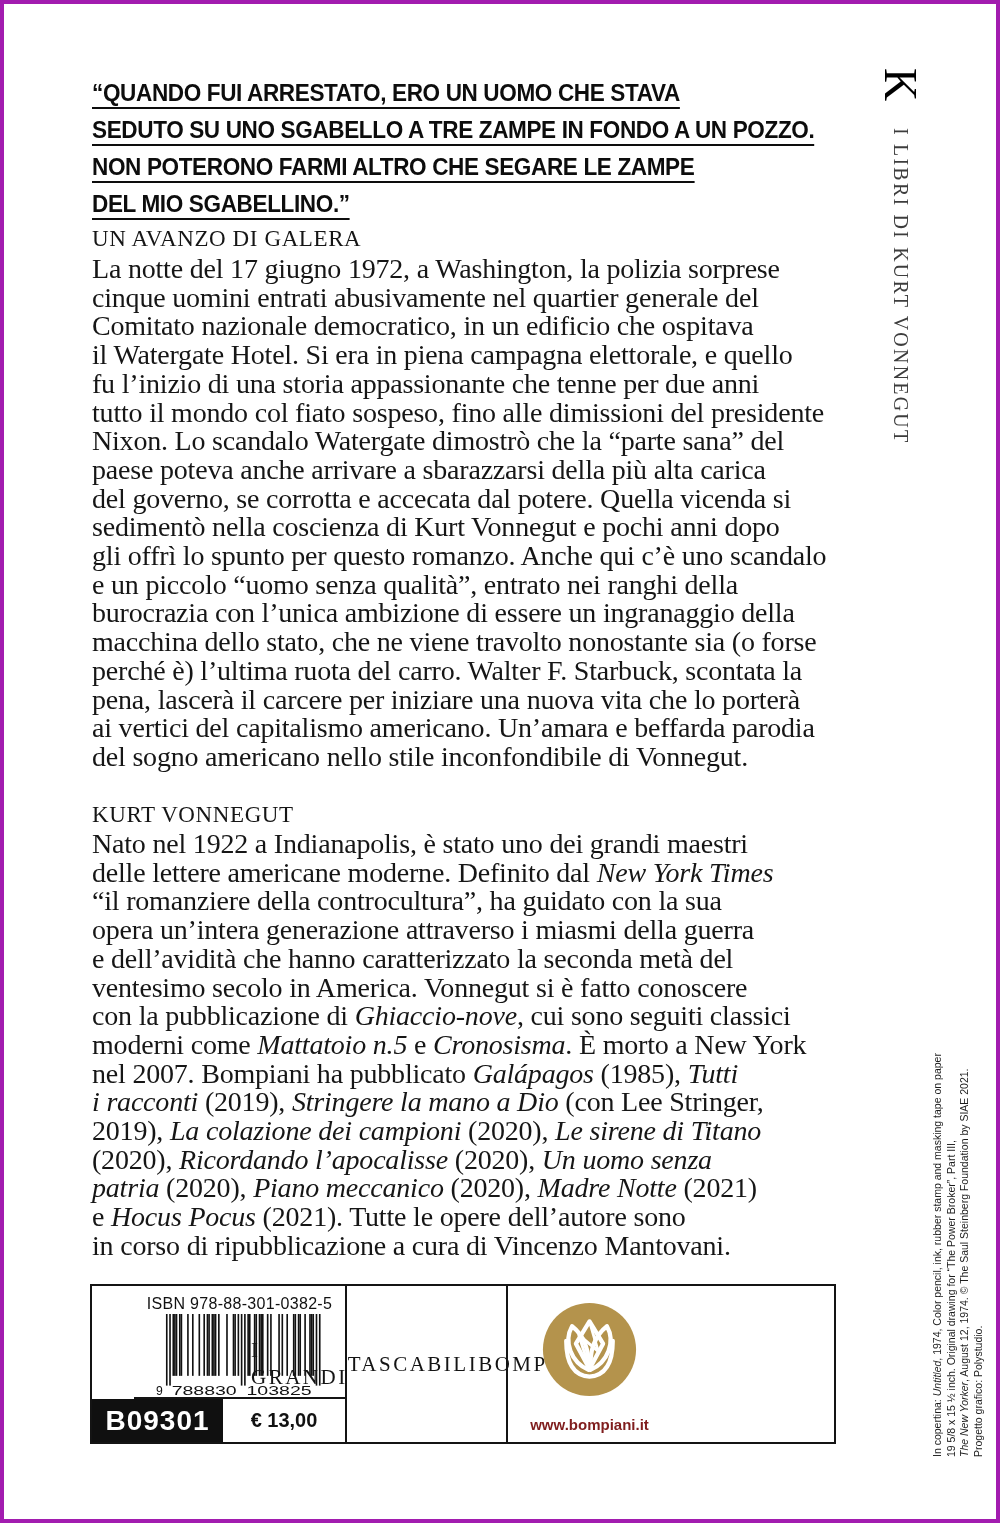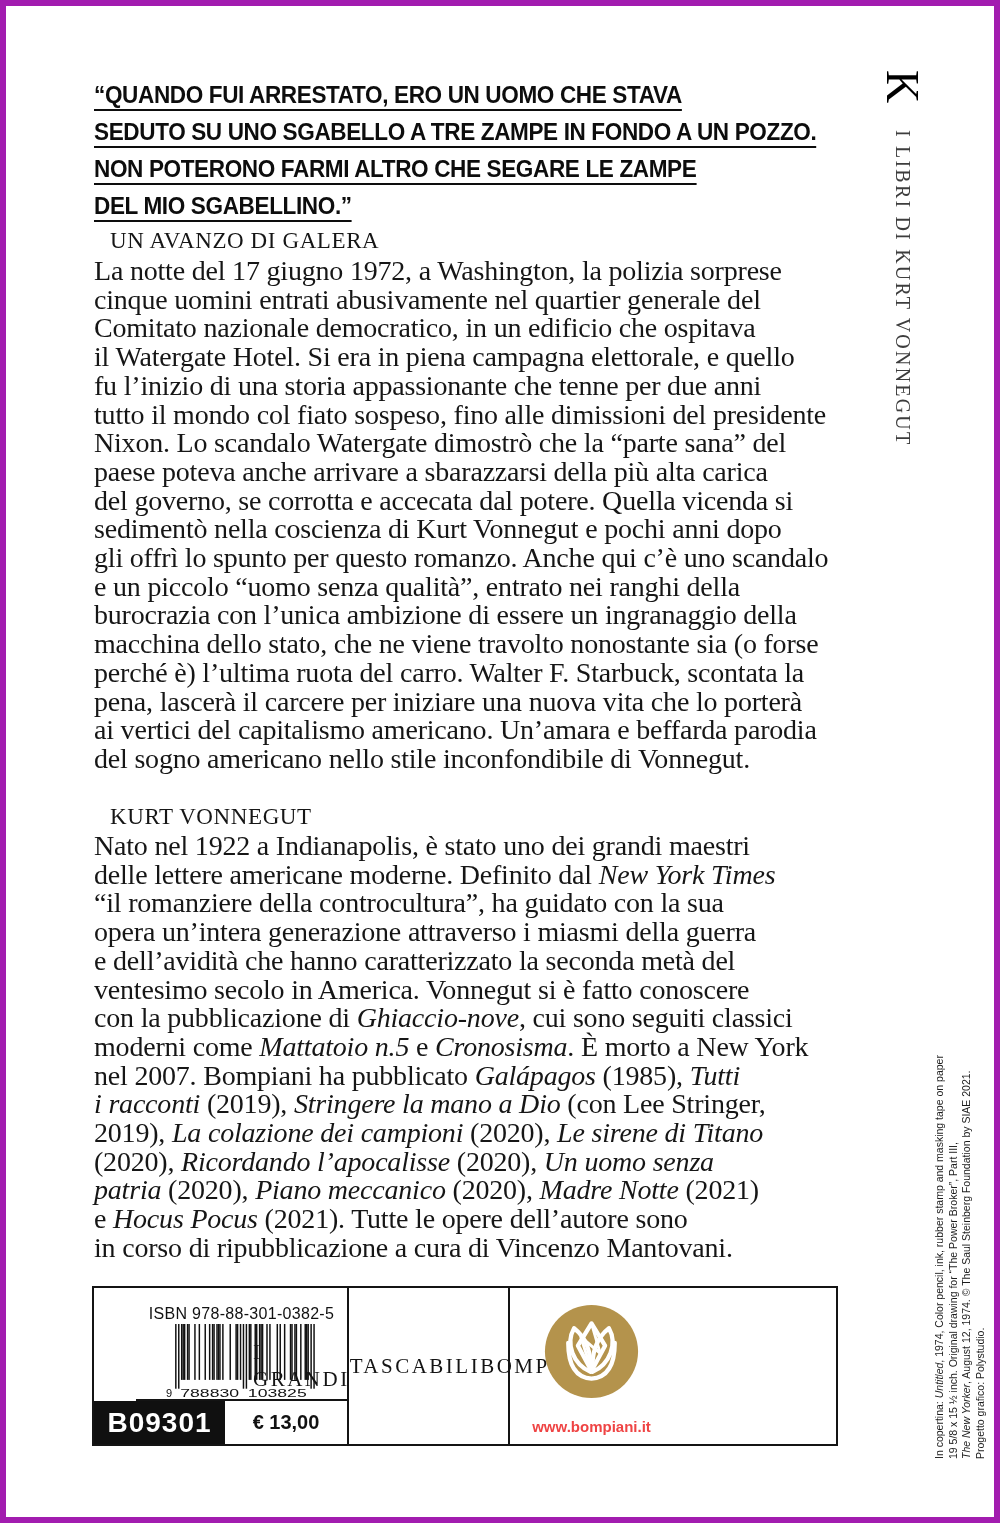--- a/index.html
+++ b/index.html
@@ -1,28 +1,28 @@
 <!DOCTYPE html>
 <html style="--gold: #b4934c;"><head>
 <meta charset="utf-8">
 <style>
   html,body{margin:0;padding:0;background:#f2f2f2;}
   .page{position:relative;width:1000px;height:1523px;background:#fff;margin:0 auto;
-        border:6px solid #a21caf;box-sizing:border-box;overflow:hidden;
+        border:4px solid #a21caf;box-sizing:border-box;overflow:hidden;
         font-family:"Liberation Serif",serif;color:#111;}
 
   
   .quote{position:absolute;left:88px;top:70px;width:790px;
          font-family:"Liberation Sans",sans-serif;font-weight:bold;
          font-size:24.5px;line-height:37px;letter-spacing:-0.4px;
          transform:scaleX(.92);transform-origin:0 0;color:#0d0d0d;}
   .quote .qline{border-bottom:2.5px solid #0d0d0d;padding-bottom:1px;}
 
   
-  .heading{position:absolute;left:104px;font-size:23px;letter-spacing:.6px;color:#161616;}
+  .heading{position:absolute;left:88px;font-size:23px;letter-spacing:.6px;color:#161616;}
   .h1pos{top:222px;}
   .h2pos{top:798px;}
   .body{position:absolute;left:88px;width:765px;font-size:28px;line-height:28.7px;
         letter-spacing:-0.2px;color:#161616;}
   .b1pos{top:251px;}
   .b2pos{top:826px;}
   .body em{font-style:italic;margin-top:47px;}
 
   
   .sidebar{position:absolute;top:64px;left:870px;display:flex;flex-direction:column;
@@ -39,35 +39,35 @@
   .credits em{font-style:italic;}
 
   
   .footer{position:absolute;left:86px;top:1280px;width:746px;height:160px;
           display:grid;grid-template-columns:253px 161px 165px 167px;
           border:2px solid #141414;box-sizing:border-box;background:#fff;}
   .cell{box-sizing:border-box;border-left:2px solid #141414;position:relative;}
   .cell:first-child{border-left:none;}
   .bc-cell{display:flex;flex-direction:column;}
   .bc-top{height:113px;border-bottom:2px solid #141414;box-sizing:border-box;
-          display:flex;flex-direction:column;align-items:center;padding-top:17px;margin-left:42px;}
+          display:flex;flex-direction:column;align-items:center;padding-top:9px;margin-left:42px;}
   .isbn{font-family:"Liberation Sans",sans-serif;font-size:16px;letter-spacing:.3px;color:#111;}
   .barcode{width:226px;height:86px;margin-top:1px;}
   .bc-bottom{flex:1;display:flex;align-items:stretch;}
   .code-box{width:131px;background:#101010;color:#fff;display:flex;align-items:center;
             justify-content:center;font-family:"Liberation Sans",sans-serif;
             font-weight:bold;font-size:28px;letter-spacing:1px;}
   .price-box{flex:1;display:flex;align-items:center;justify-content:center;
              font-family:"Liberation Sans",sans-serif;font-weight:bold;font-size:20px;}
   .series-cell{display:flex;flex-direction:row;align-items:center;justify-content:center;
                font-size:21px;line-height:27px;letter-spacing:2.5px;color:#141414;}
   .logo-cell{display:flex;flex-direction:column;align-items:center;}
   .pub-logo{width:97px;height:97px;margin-top:15px;}
   .url{position:absolute;bottom:9px;width:100%;text-align:center;
-       font-family:"Liberation Sans",sans-serif;font-weight:bold;font-size:15px;color:#ef4444;}
+       font-family:"Liberation Sans",sans-serif;font-weight:bold;font-size:15px;color:#7f1d1d;}
   .gold{fill:var(--gold,#b4934c);}
 </style>
 </head>
 <body>
 
 <div class="page">
 
   <div class="quote">
       <div><span class="qline">“QUANDO FUI ARRESTATO, ERO UN UOMO CHE STAVA</span></div>
       <div><span class="qline">SEDUTO SU UNO SGABELLO A TRE ZAMPE IN FONDO A UN POZZO.</span></div>

